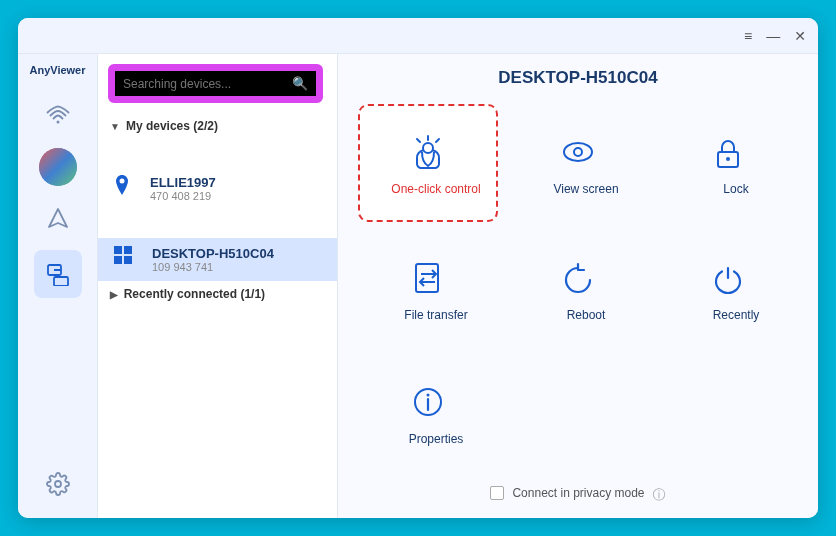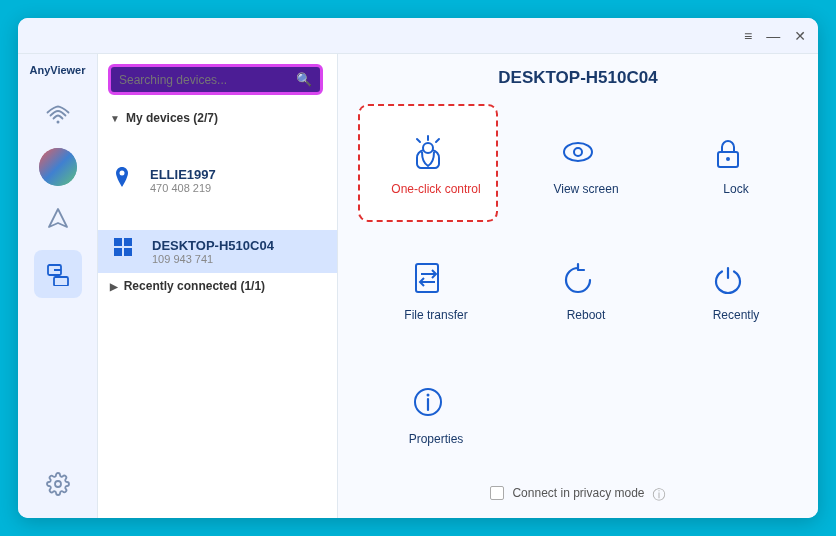--- a/index.html
+++ b/index.html
@@ -98,25 +98,25 @@
       background: #fff;
       border-right: 1px solid #e0e8f0;
       display: flex;
       flex-direction: column;
       flex-shrink: 0;
     }
     .search-bar {
       display: flex;
       align-items: center;
       margin: 10px;
-      border: 3px solid #d946ef;
+      border: 7px solid #d946ef;
       border-radius: 6px;
       padding: 5px 8px;
-      background: #4c1d95;
-      gap: 22px;
+      background: #000000;
+      gap: 14px;
     }
     .search-bar input {
       border: none;
       outline: none;
       font-size: 12px;
       color: #888;
       background: transparent;
       flex: 1;
     }
     .search-icon { color: #aaa; font-size: 13px; }
@@ -297,21 +297,21 @@
       <div class="search-row">
         <div class="search-bar">
           <input type="text" placeholder="Searching devices..." style="">
           <span class="search-icon">🔍</span>
         </div>
         <span class="list-icon">≡</span>
       </div>
 
       <div class="device-group-header">
         <span class="chevron">▼</span>
-        <span>My devices (2/7)</span>
+        <span>My devices (2/2)</span>
       </div>
 
       <div class="device-item">
         <span class="device-item-icon">
           <svg width="16" height="20" viewBox="0 0 16 20" fill="none">
             <path d="M8 0C4.69 0 2 2.69 2 6c0 4.5 6 14 6 14s6-9.5 6-14c0-3.31-2.69-6-6-6z" fill="#1a5fd1"></path>
             <circle cx="8" cy="6" r="2.5" fill="white"></circle>
           </svg>
         </span>
         <div class="device-item-info">

